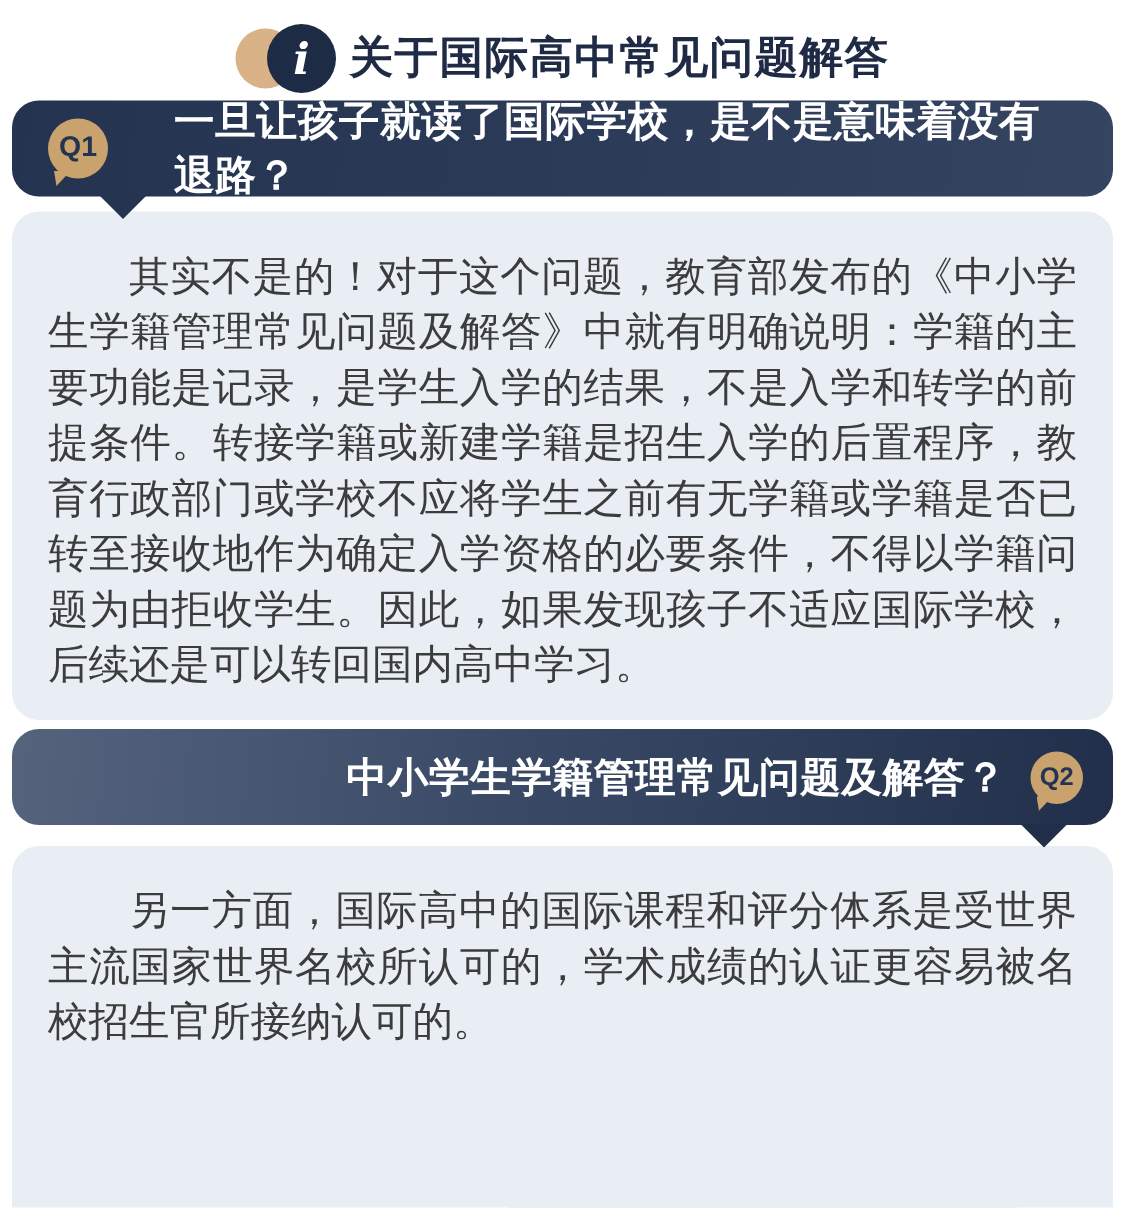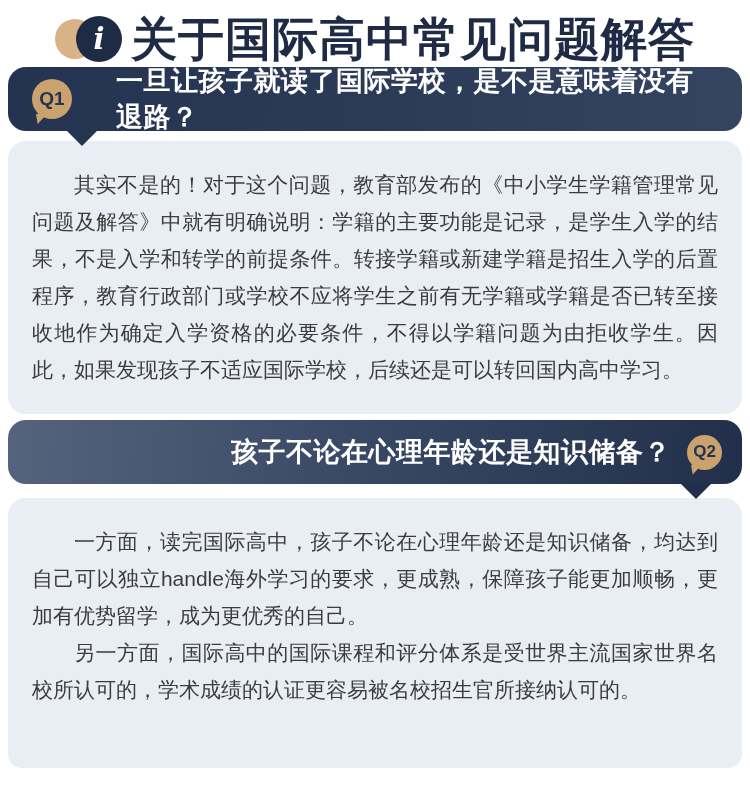--- a/index.html
+++ b/index.html
@@ -22,21 +22,21 @@
     border-radius: 50%; background: #d9b287;
   }
   .icon-info .c-navy {
     position: absolute; left: 21px; top: 0; width: 46px; height: 46px;
     border-radius: 50%; background: #1e2b45;
     display: flex; align-items: center; justify-content: center;
     color: #ffffff; font-family: "DejaVu Serif", serif;
     font-style: italic; font-weight: bold; font-size: 29px;
   }
   .page-title {
-    margin: 0; font-size: 46px; line-height: 44px;
+    margin: 0; font-size: 29px; line-height: 44px;
     font-weight: bold; color: #1f2b45; letter-spacing: 1px;
     white-space: nowrap;
   }
 
   
   .banner {
     position: relative; margin: 0 8px; height: 64px;
     border-radius: 18px; display: flex; align-items: center;
     color: #ffffff;
   }
@@ -70,21 +70,21 @@
     border-left: 16px solid transparent; border-right: 16px solid transparent;
     border-top: 16px solid #26364f;
   }
   .banner.q1 .banner-tail { left: 58px; border-top-color: #253550; }
   .banner.q2 .banner-tail { right: 30px; border-top-color: #212f4a; }
 
   
   .answer-box {
     margin: 10px 8px 0; background: #e9eef5;
     border-radius: 18px; padding: 25px 24px 18px;
-    color: #3c3c3c; font-size: 21px; line-height: 37px;
+    color: #3c3c3c; font-size: 27px; line-height: 37px;
     text-align: justify;
   }
   .answer-box p { margin: 0; text-indent: 2em; }
   .answer-box.box-1 { min-height: 273px; }
   .answer-box.box-2 { margin-top: 14px; min-height: 270px; border-bottom-left-radius: 14px; border-bottom-right-radius: 14px; }
 </style>
 </head>
 <body>
 
 <div>
@@ -103,24 +103,23 @@
     <span class="q-badge">Q1</span>
     <span class="q-text">一旦让孩子就读了国际学校，是不是意味着没有退路？</span>
     <span class="banner-tail"></span>
   </div>
 
   <div class="answer-box box-1">
     <p>其实不是的！对于这个问题，教育部发布的《中小学生学籍管理常见问题及解答》中就有明确说明：学籍的主要功能是记录，是学生入学的结果，不是入学和转学的前提条件。转接学籍或新建学籍是招生入学的后置程序，教育行政部门或学校不应将学生之前有无学籍或学籍是否已转至接收地作为确定入学资格的必要条件，不得以学籍问题为由拒收学生。因此，如果发现孩子不适应国际学校，后续还是可以转回国内高中学习。</p>
   </div>
 
   <div class="banner q2">
-    <span class="q-text">孩子不论在心理年龄还是知识储备？</span>
+    <span class="q-text">中小学生学籍管理常见问题及解答？</span>
     <span class="q-badge">Q2</span>
     <span class="banner-tail"></span>
   </div>
 
   <div class="answer-box box-2">
-    <p>一方面，读完国际高中，孩子不论在心理年龄还是知识储备，均达到自己可以独立handle海外学习的要求，更成熟，保障孩子能更加顺畅，更加有优势留学，成为更优秀的自己。</p>
     <p>另一方面，国际高中的国际课程和评分体系是受世界主流国家世界名校所认可的，学术成绩的认证更容易被名校招生官所接纳认可的。</p>
 
   </div>
 
 </div>
 
 </body></html>

